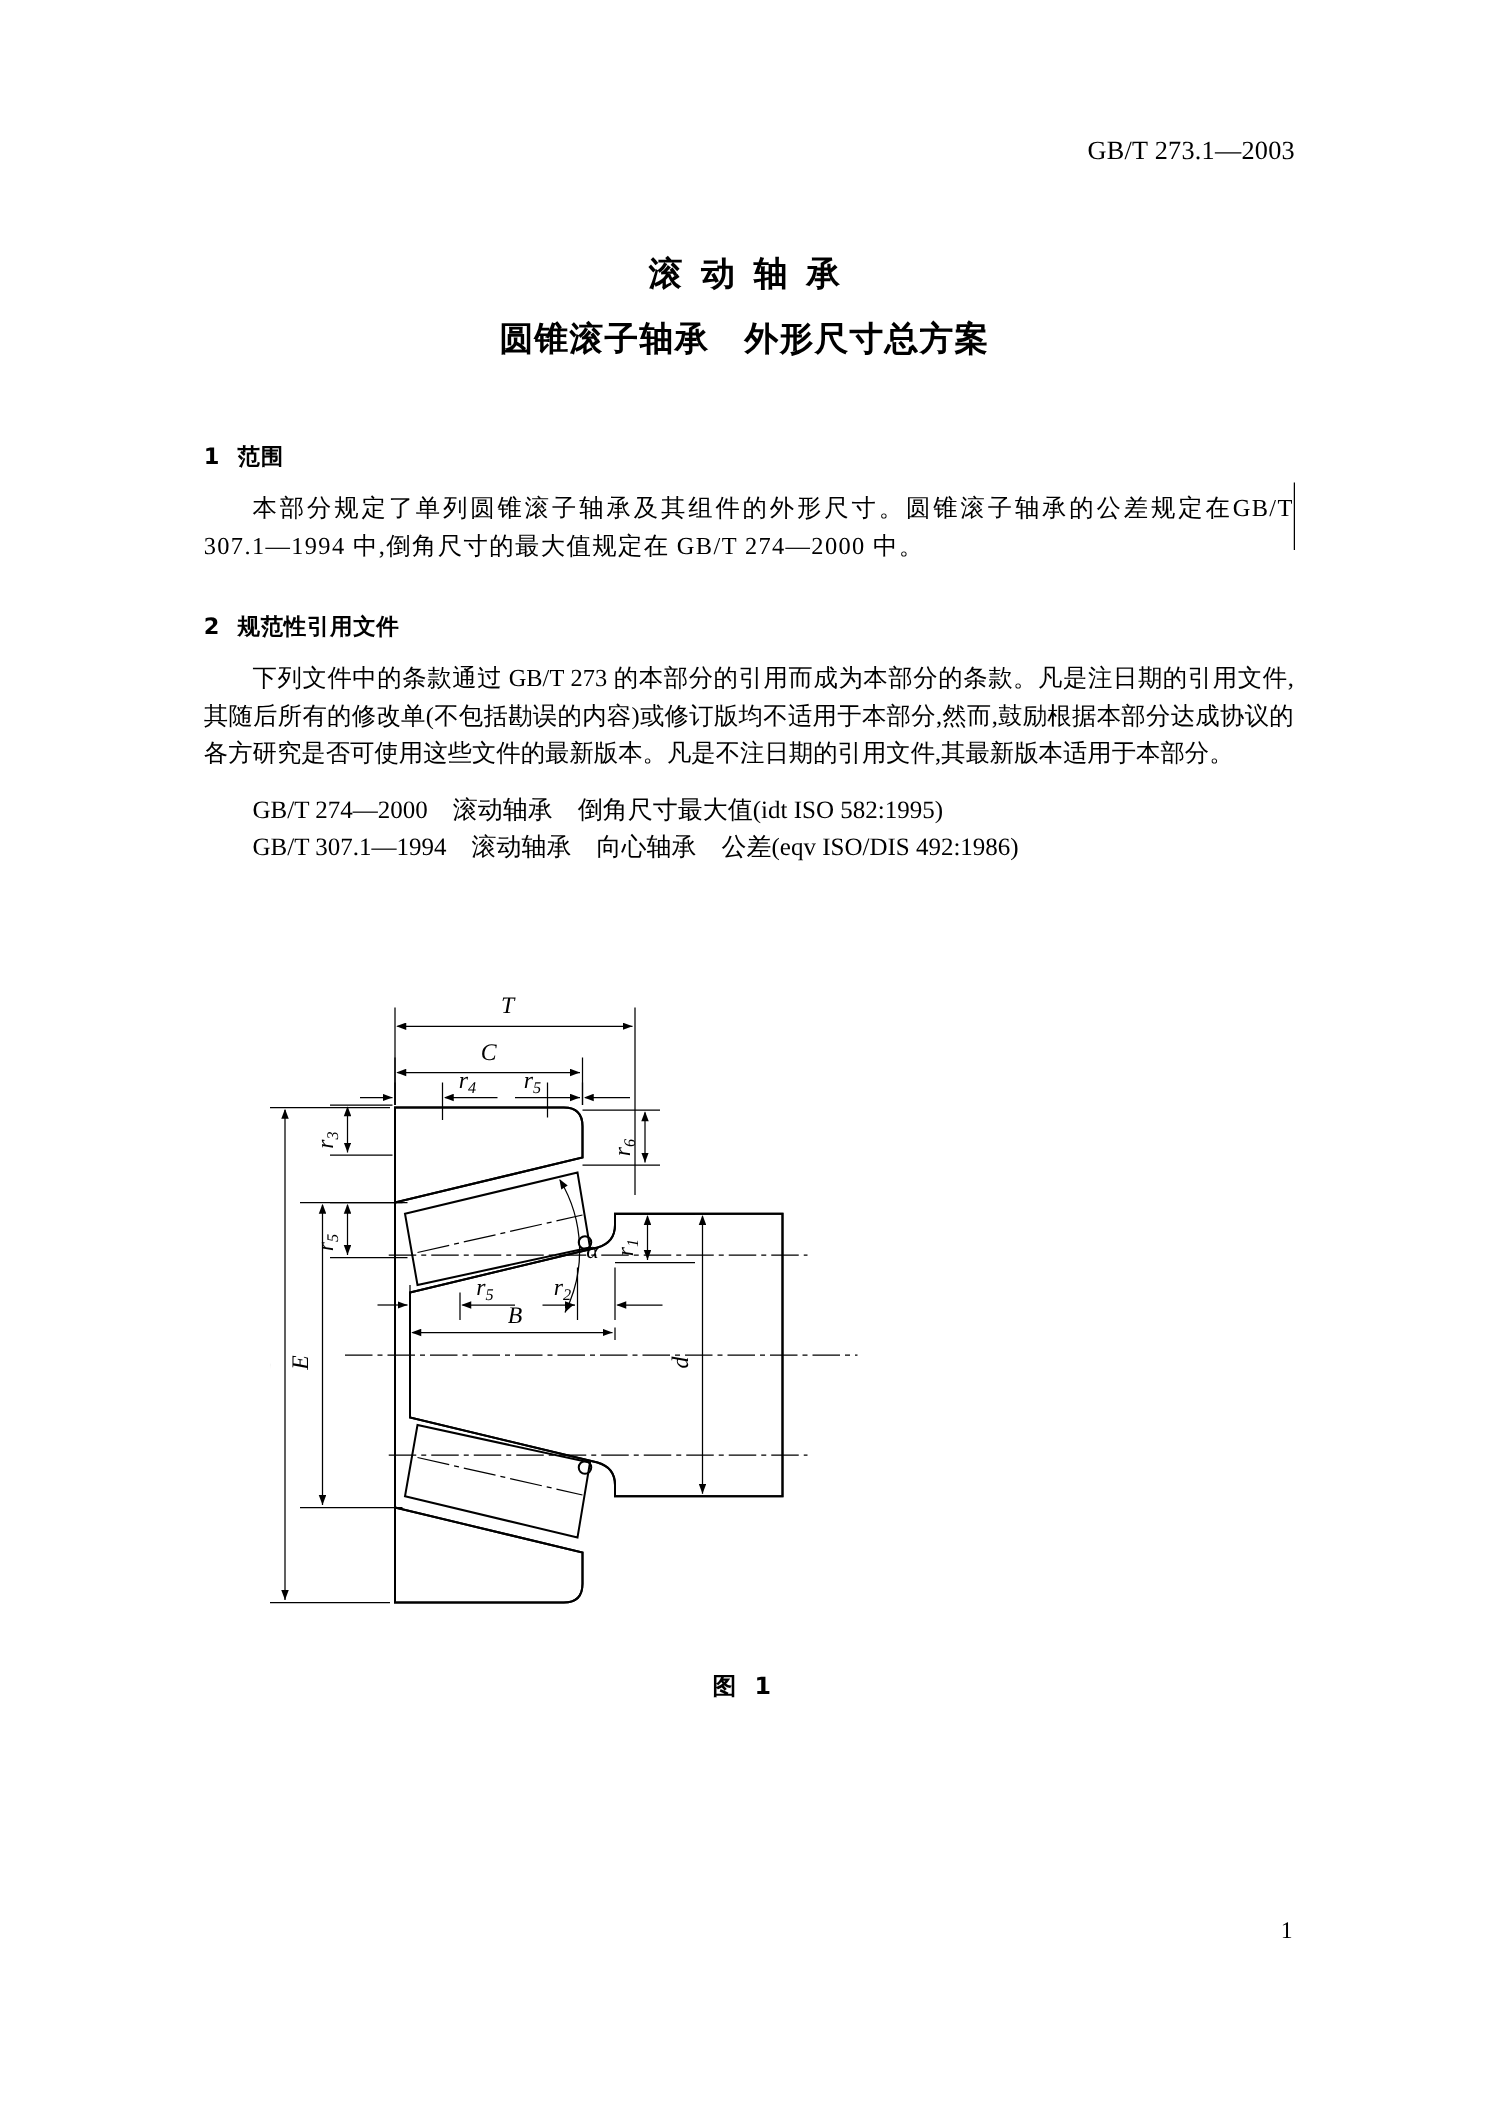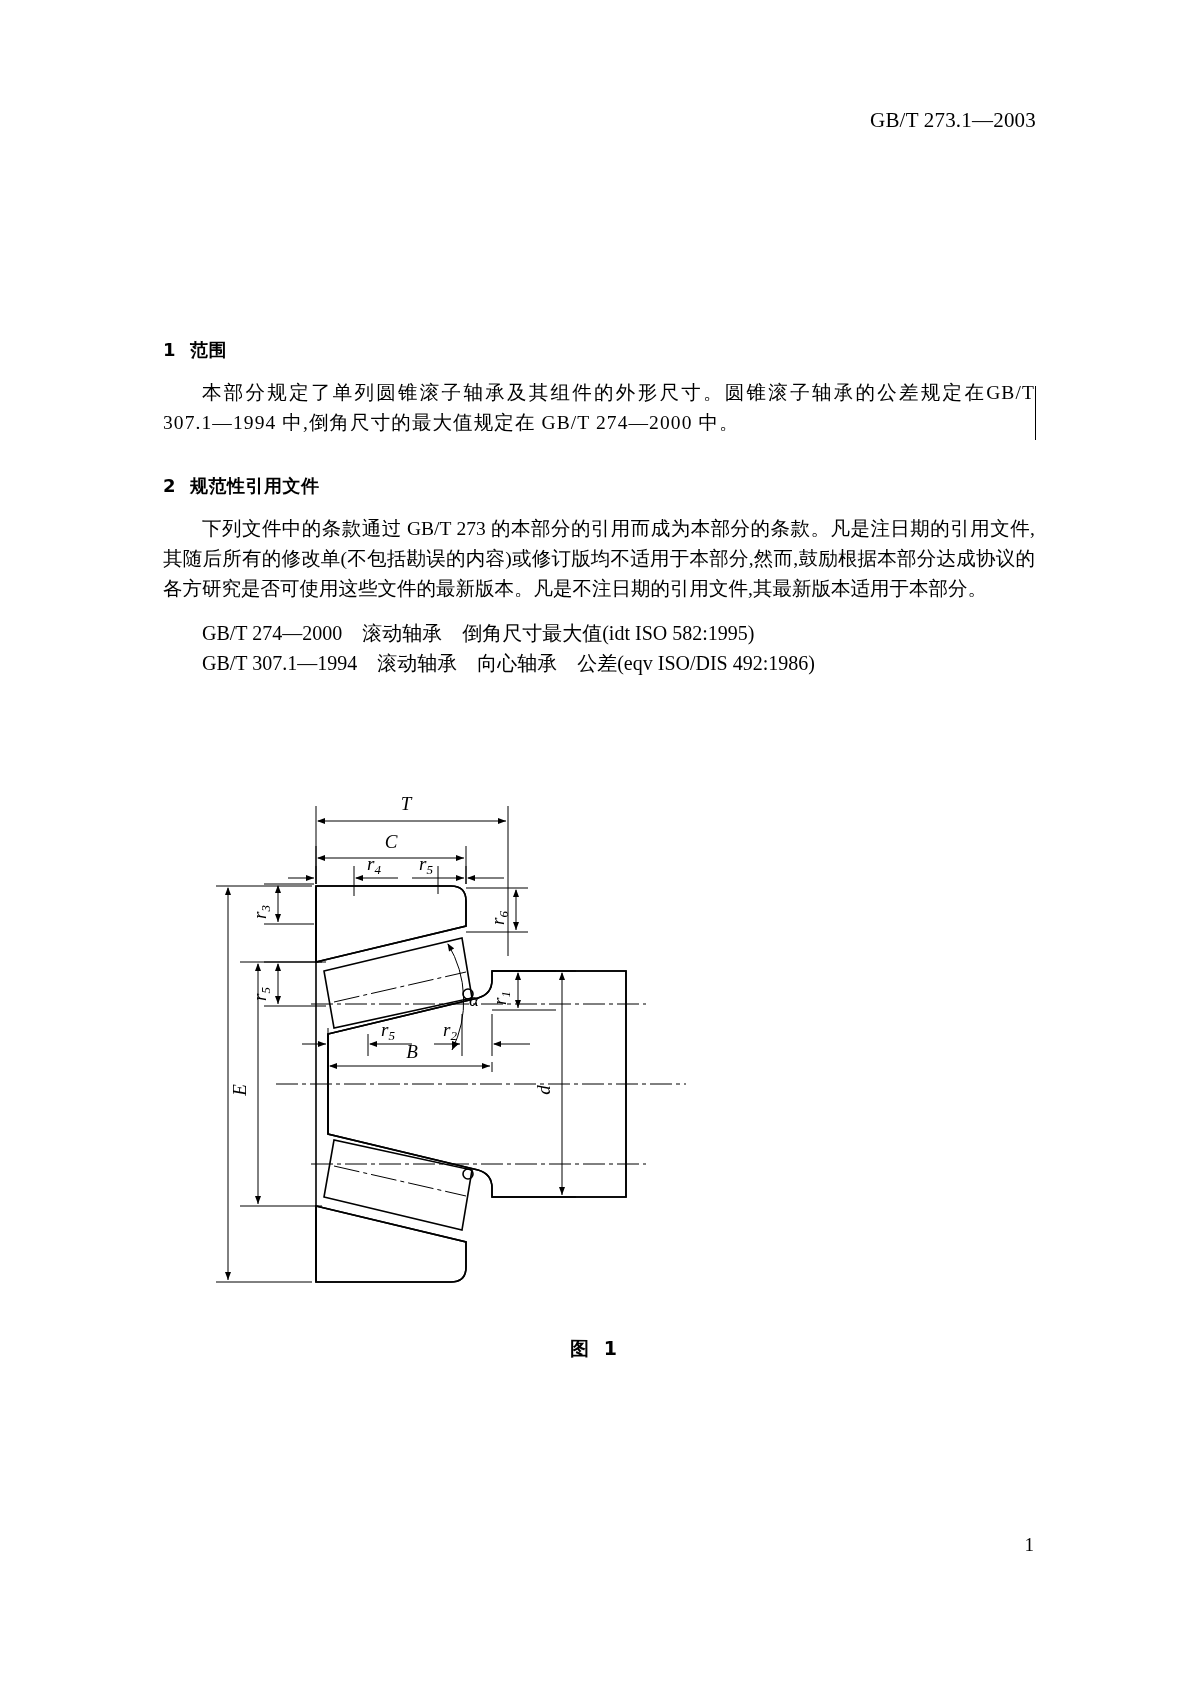--- a/index.html
+++ b/index.html
@@ -53,21 +53,21 @@
     font-weight: bold;
     font-size: 27px;
     letter-spacing: 1px;
     margin-top: 12px;
     line-height: 1.4;
   }
 
   
   .content {
     position: absolute;
-    top: 338px;
+    top: 353px;
     left: 118px;
     width: 872px;
   }
   .sec-head {
     font-family: "DejaVu Sans", "Liberation Sans", sans-serif;
     font-weight: bold;
     font-size: 18px;
     margin: 0 0 14px 0;
     letter-spacing: 0.5px;
   }
@@ -149,20 +149,24 @@
 </style>
 </head>
 <body>
 
 <div class="page">
 
   <div class="doc-header">
     <span>GB/T 273.1—2003</span>
   </div>
 
+  <div class="title-block">
+    <div class="title-main">滚动轴承</div>
+    <div class="title-sub">圆锥滚子轴承　外形尺寸总方案</div>
+  </div>
 
   <div class="change-bar"></div>
 
   <div class="content">
 
     <div class="sec-head">
       <span class="num">1</span><span>范围</span>
     </div>
     <p class="para spaced">本部分规定了单列圆锥滚子轴承及其组件的外形尺寸。圆锥滚子轴承的公差规定在GB/T 307.1—1994 中,倒角尺寸的最大值规定在 GB/T 274—2000 中。</p>
 

